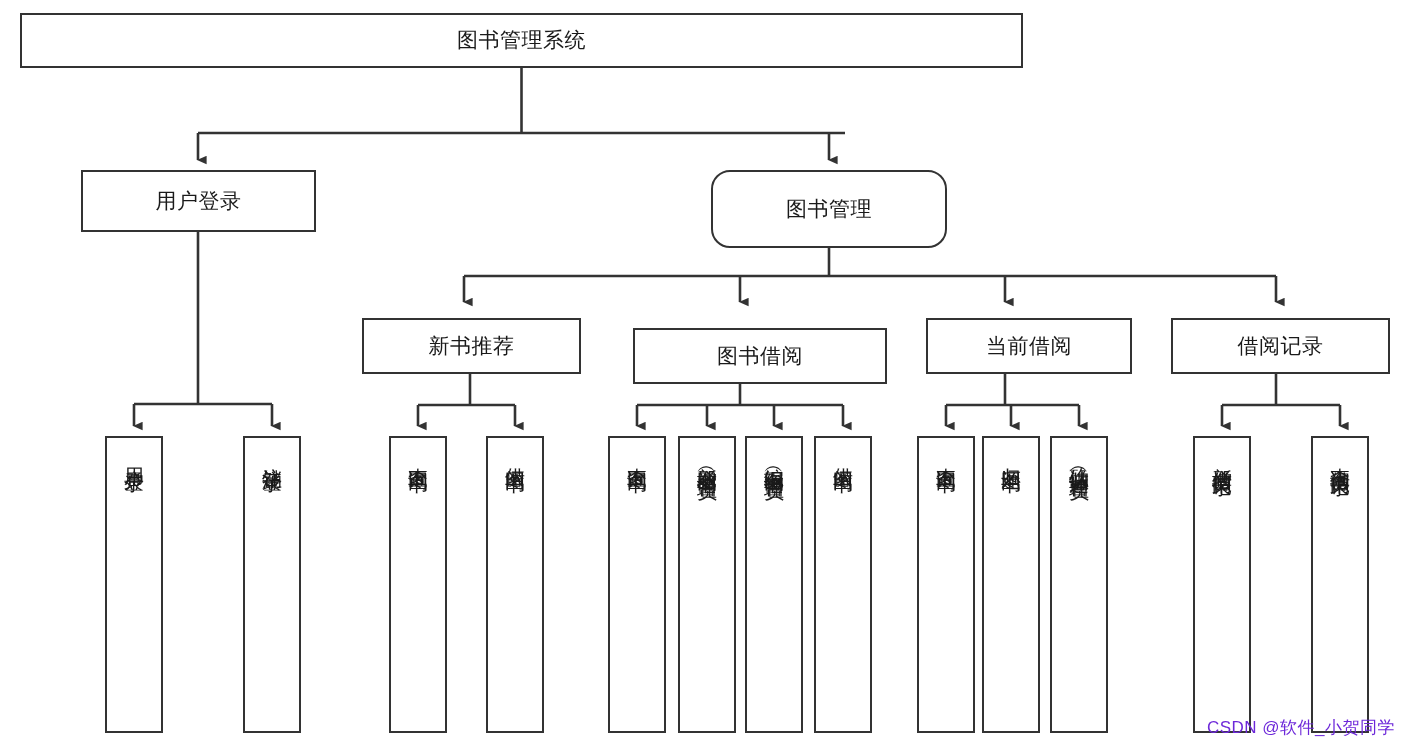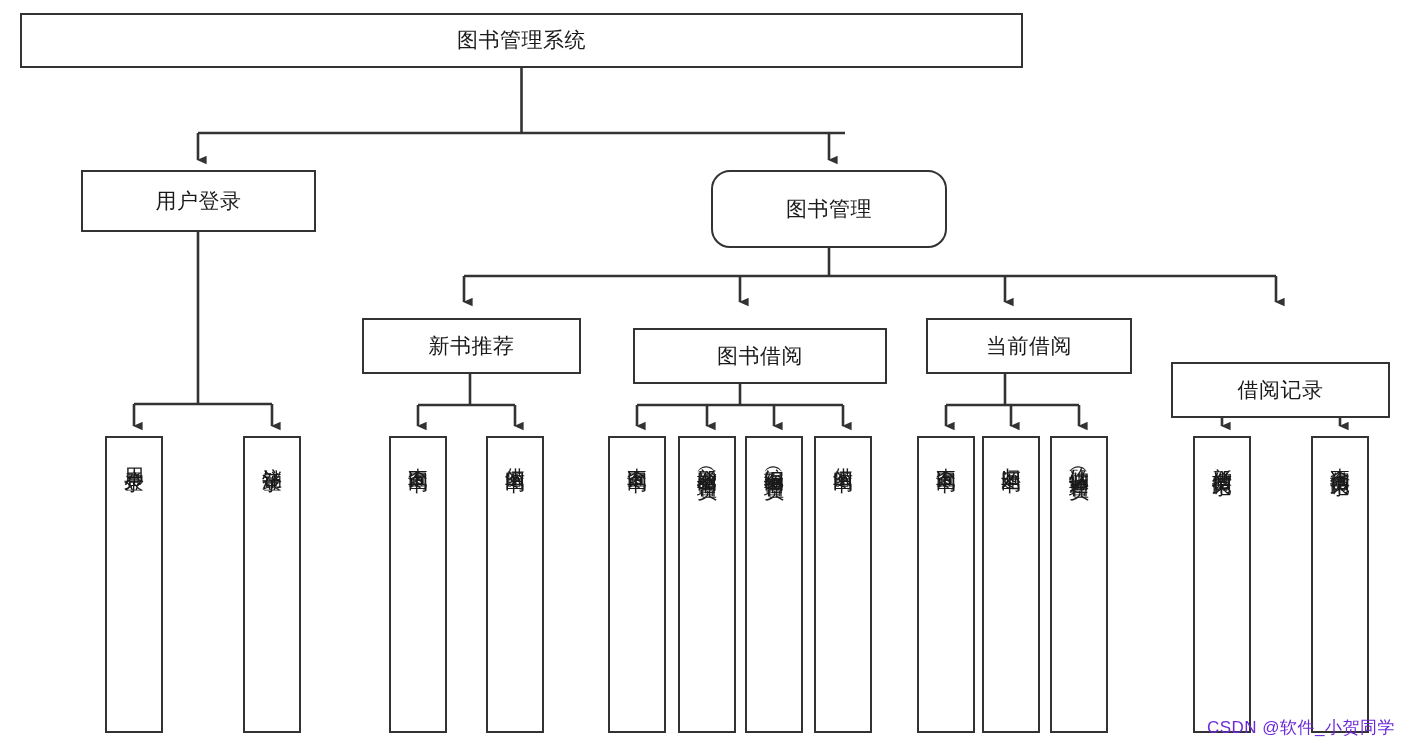--- a/index.html
+++ b/index.html
@@ -132,21 +132,21 @@
 
   <div class="node" style="left:362px; top:318px; width:219px; height:56px;">
     <span class="node-label">新书推荐</span>
   </div>
   <div class="node" style="left:633px; top:328px; width:254px; height:56px;">
     <span class="node-label">图书借阅</span>
   </div>
   <div class="node" style="left:902px; top:318px; width:206px; height:56px;margin-left:24px;">
     <span class="node-label">当前借阅</span>
   </div>
-  <div class="node" style="left:1171px; top:318px; width:219px; height:56px;margin-top:44px;">
+  <div class="node" style="left:1171px; top:318px; width:219px; height:56px;">
     <span class="node-label">借阅记录</span>
   </div>
 
   <div class="node vertical" style="left:105px; top:436px; width:58px; height:297px;">
     <span class="node-label">用户登录</span>
   </div>
   <div class="node vertical" style="left:243px; top:436px; width:58px; height:297px;">
     <span class="node-label">注销登录</span>
   </div>
 

